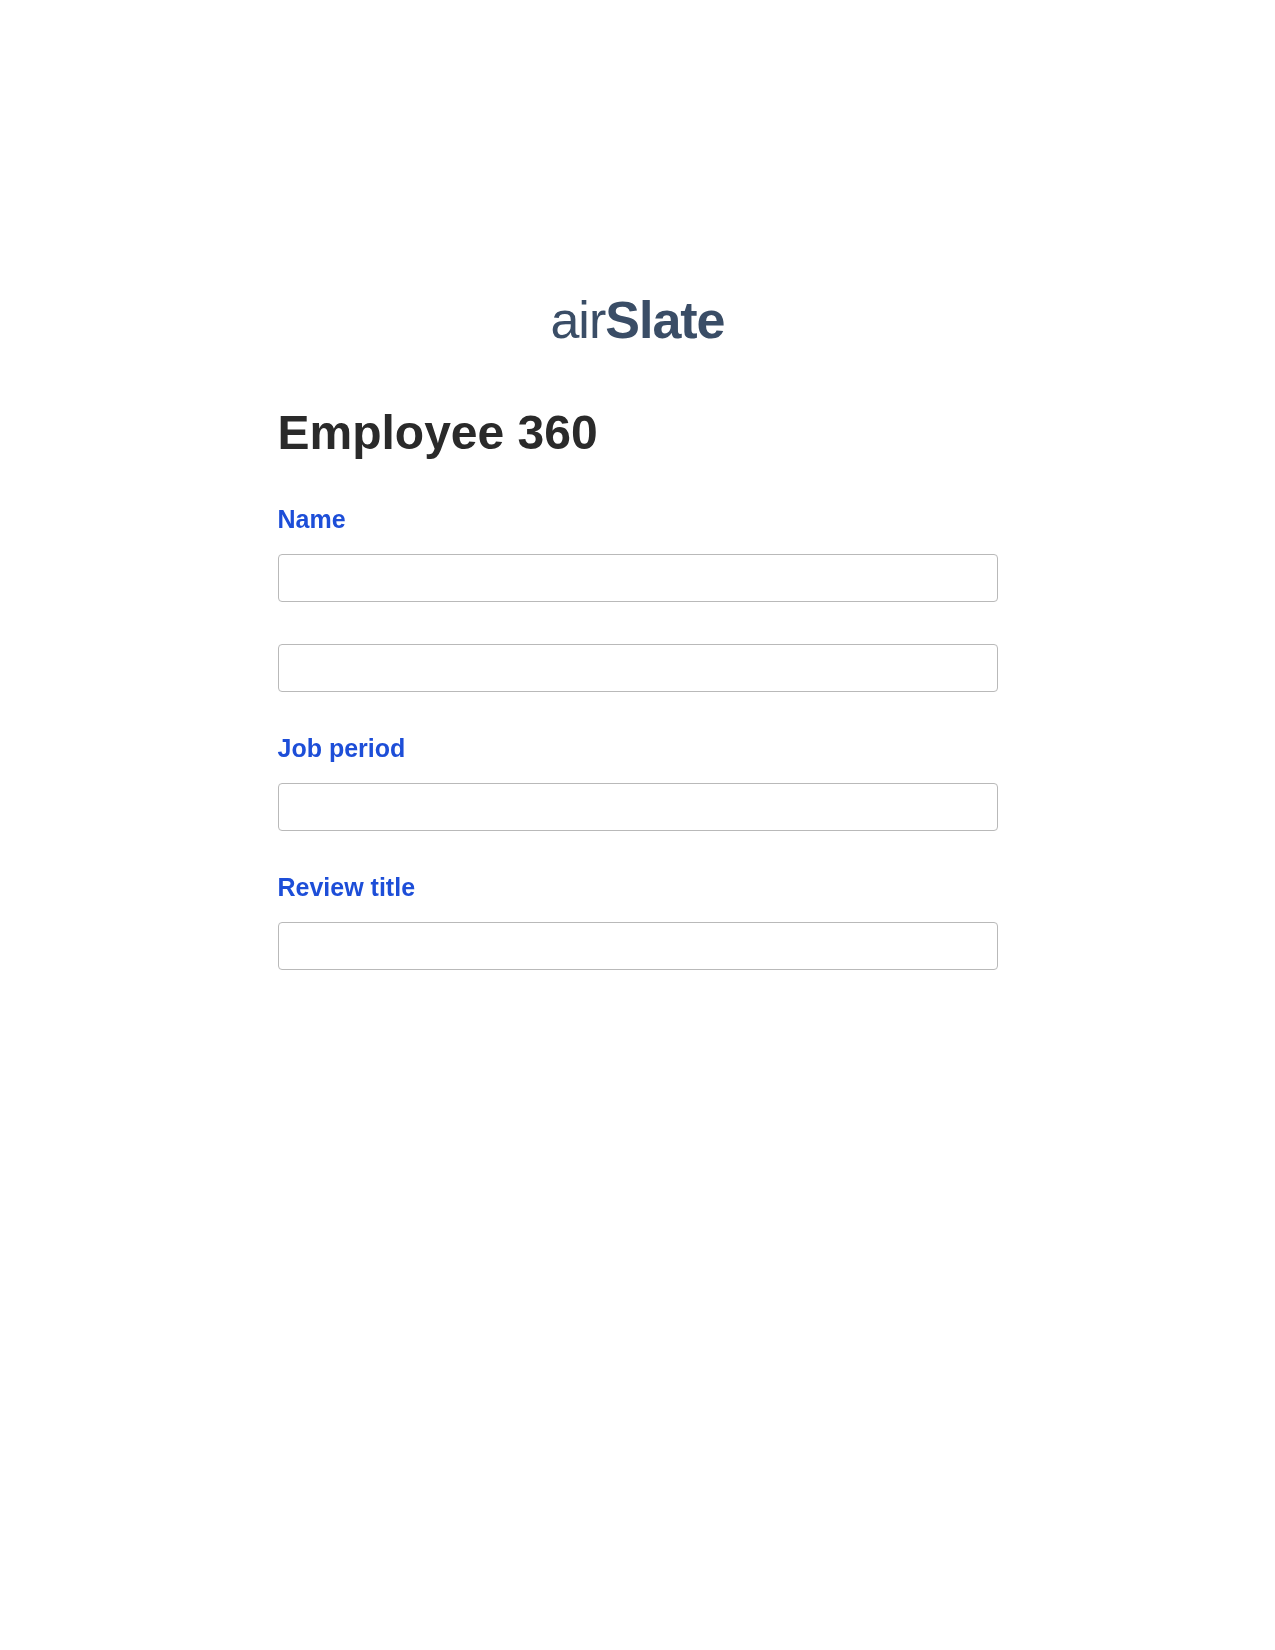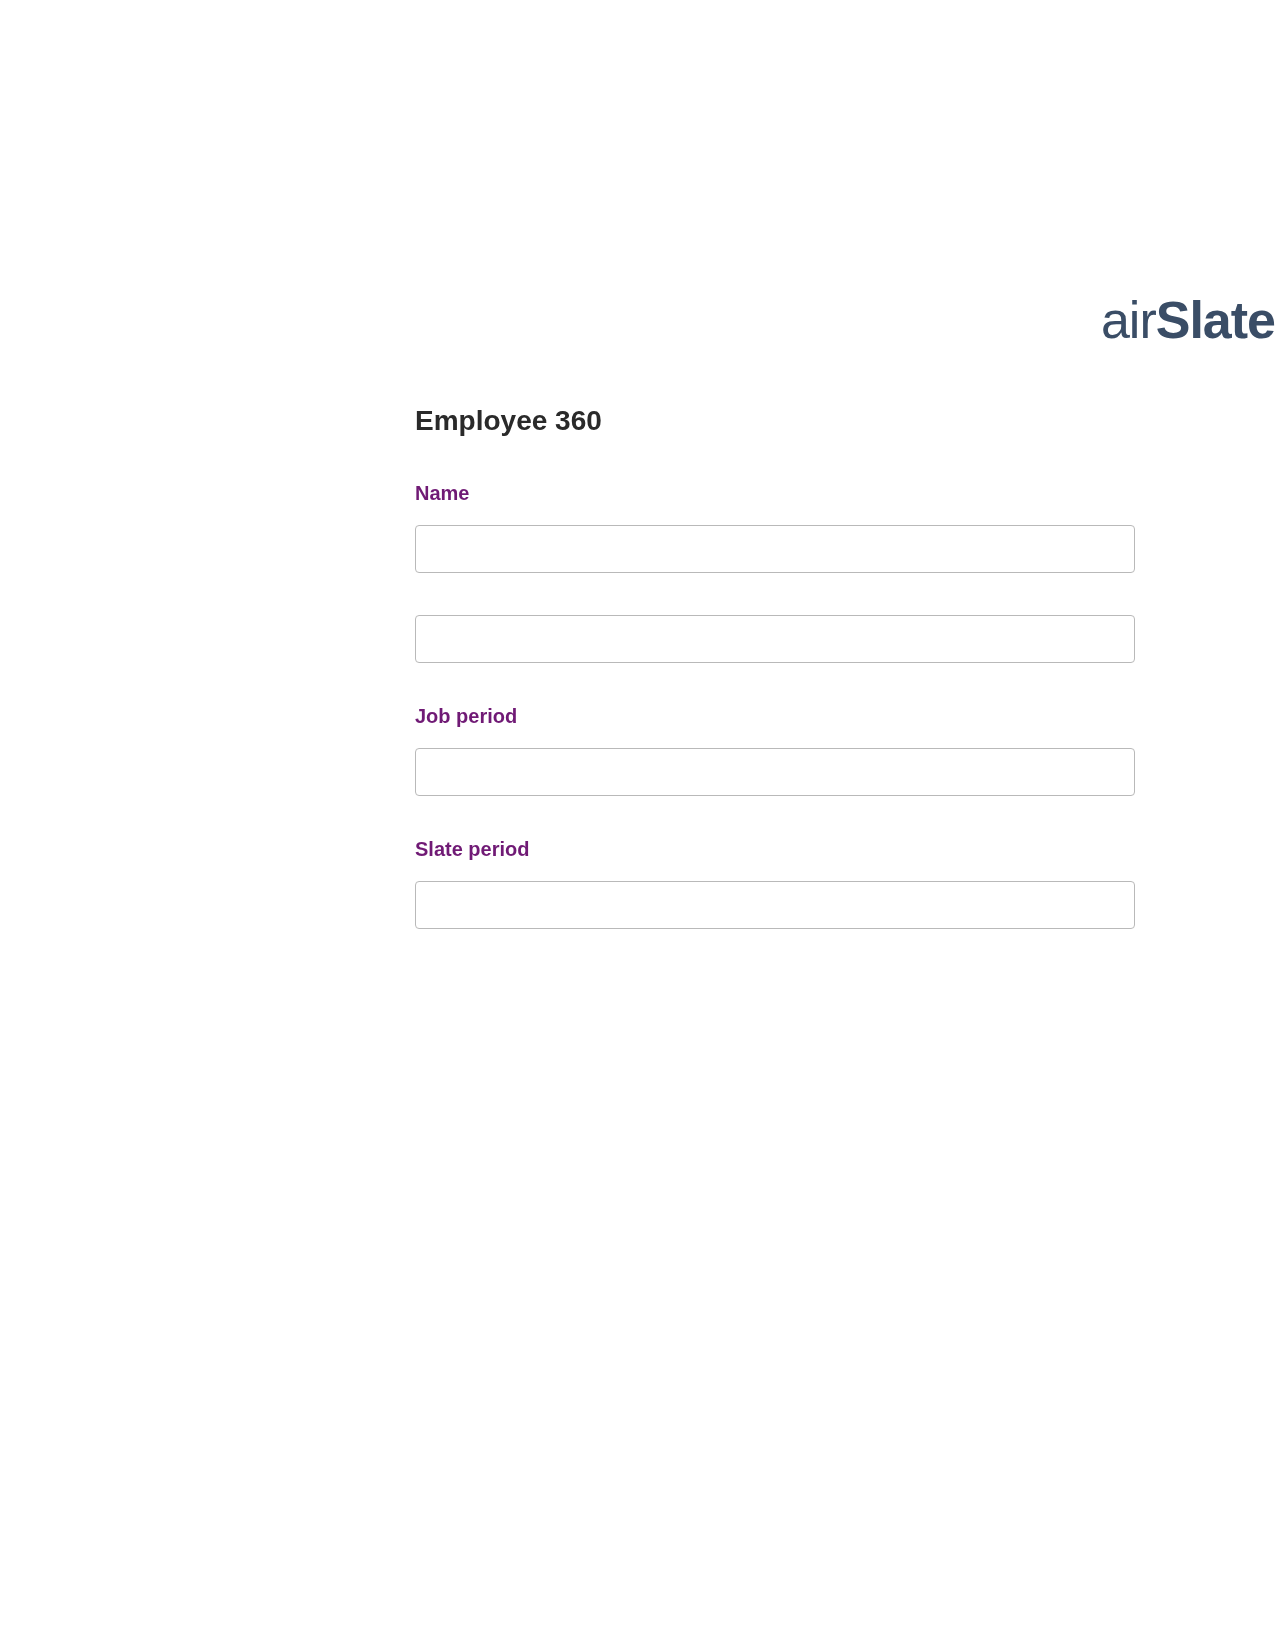--- a/index.html
+++ b/index.html
@@ -10,54 +10,54 @@
     body {
       width: 1275px;
       height: 1650px;
       background: #ffffff;
       font-family: Arial, Helvetica, sans-serif;
     }
     .container {
       padding-top: 290px;
       display: flex;
       flex-direction: column;
-      align-items: flex-end;
+      align-items: center;
     }
     .logo {
       font-size: 52px;
       font-weight: 700;
       letter-spacing: -1px;
       margin-bottom: 55px;
     }
     .logo .air {
       color: #3a4d66;
       font-weight: 400;
     }
     .logo .slate {
       color: #3a4d66;
       font-weight: 700;
     }
     .form {
       width: 1000px;
       padding: 0 140px;
     }
     .form-title {
-      font-size: 28px;
+      font-size: 48px;
       font-weight: 700;
       color: #2a2a2a;
       margin-bottom: 45px;
     }
     .field {
       margin-bottom: 42px;
     }
     .field-label {
       display: block;
-      font-size: 20px;
+      font-size: 25px;
       font-weight: 700;
-      color: #701a75;
+      color: #1d4ed8;
       margin-bottom: 20px;
     }
     .field-input {
       width: 100%;
       height: 48px;
       border: 1px solid #b9b9b9;
       border-radius: 4px;
       background: #ffffff;
       padding: 0 12px;
       font-size: 18px;
@@ -81,17 +81,17 @@
     <div class="field">
       <input type="text" class="field-input" value="" style="">
     </div>
 
     <div class="field">
       <label class="field-label">Job period</label>
       <input type="text" class="field-input" value="" style="">
     </div>
 
     <div class="field">
-      <label class="field-label">Slate period</label>
+      <label class="field-label">Review title</label>
       <input type="text" class="field-input" value="" style="">
     </div>
   </div>
 </div>
 
 </body></html>

